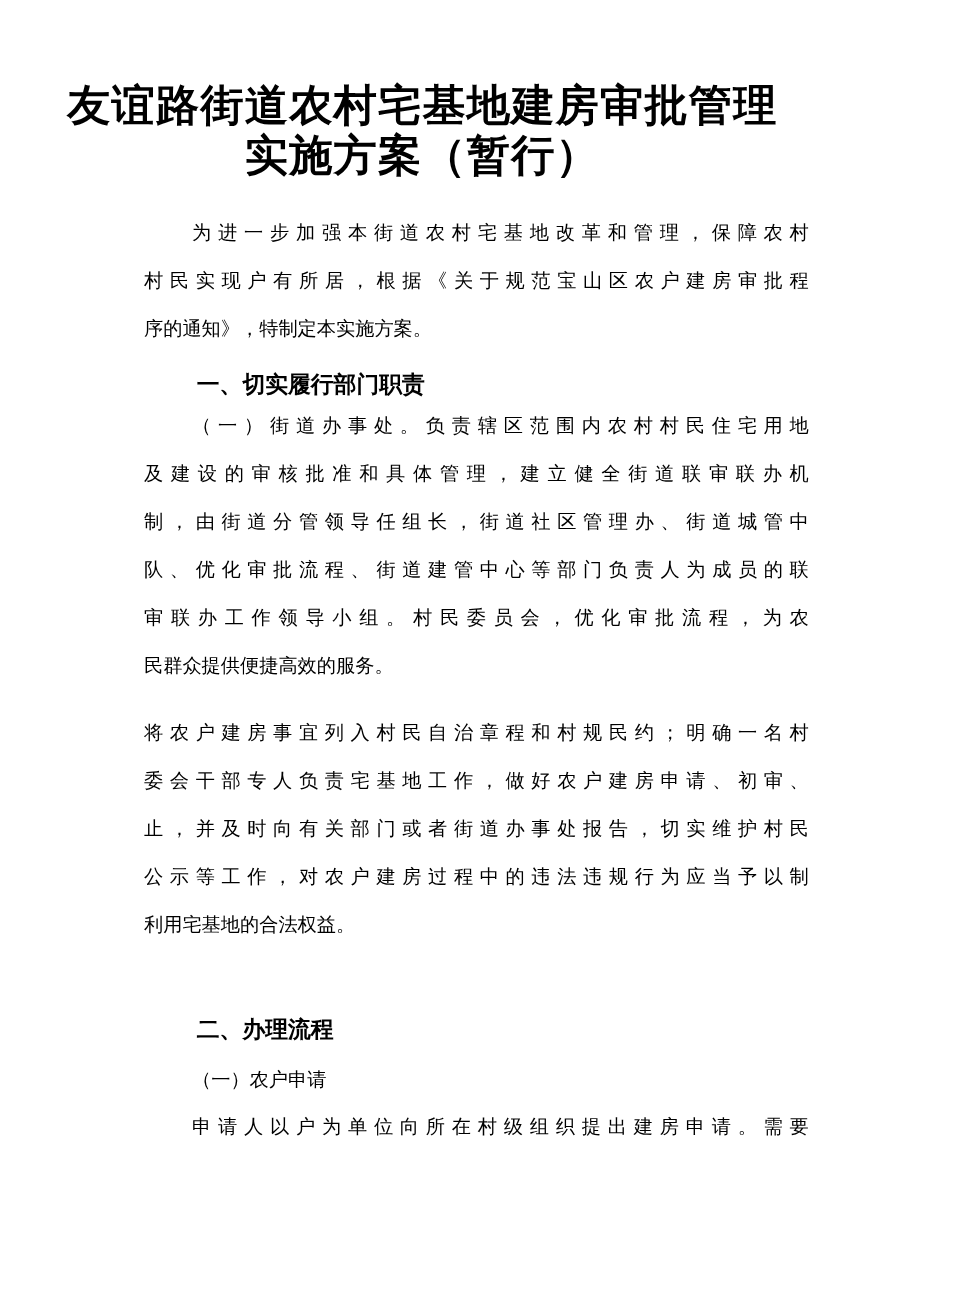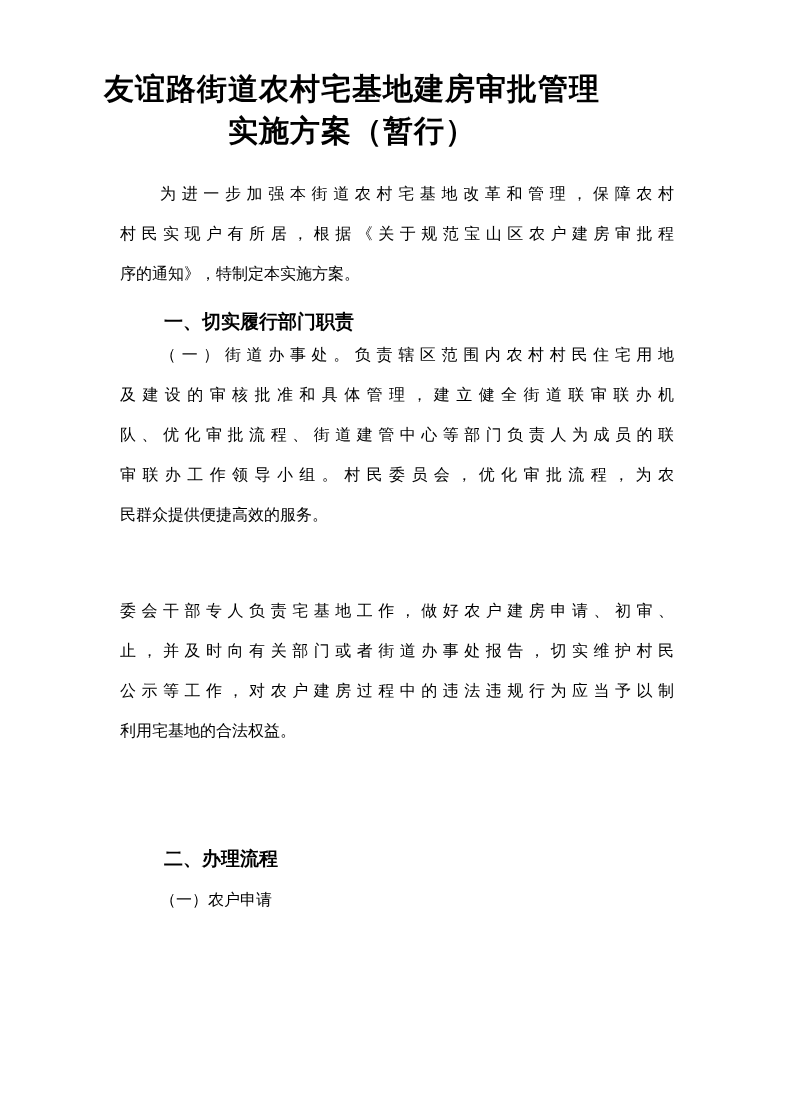--- a/index.html
+++ b/index.html
@@ -23,21 +23,21 @@
       height: 1093px;
       background: #ffffff;
     }
     .title {
       position: absolute;
       left: 0;
       width: 704px;
       text-align: center;
       font-family: "DejaVu Sans", "Liberation Sans", sans-serif;
       font-weight: bold;
-      font-size: 30px;
+      font-size: 36px;
       line-height: 34px;
       letter-spacing: 1px;
     }
     .title.t1 { top: 72px; }
     .title.t2 { top: 114px; }
 
     .body-text {
       position: absolute;
       left: 120px;
       width: 554px;
@@ -88,32 +88,37 @@
     <span class="line indent">为进一步加强本街道农村宅基地改革和管理，保障农村</span>
     <span class="line">村民实现户有所居，根据《关于规范宝山区农户建房审批程</span>
     <span class="line last">序的通知》，特制定本实施方案。</span>
   </div>
 
   <div id="h1" class="heading">一、切实履行部门职责</div>
 
   <div id="p2" class="body-text">
     <span class="line indent-sm">（一）街道办事处。负责辖区范围内农村村民住宅用地</span>
     <span class="line">及建设的审核批准和具体管理，建立健全街道联审联办机</span>
+    <span class="line">制，由街道分管领导任组长，街道社区管理办、街道城管中</span>
     <span class="line">队、优化审批流程、街道建管中心等部门负责人为成员的联</span>
     <span class="line">审联办工作领导小组。村民委员会，优化审批流程，为农</span>
     <span class="line last">民群众提供便捷高效的服务。</span>
   </div>
 
   <div id="p3" class="body-text">
+    <span class="line">将农户建房事宜列入村民自治章程和村规民约；明确一名村</span>
     <span class="line">委会干部专人负责宅基地工作，做好农户建房申请、初审、</span>
     <span class="line">止，并及时向有关部门或者街道办事处报告，切实维护村民</span>
     <span class="line">公示等工作，对农户建房过程中的违法违规行为应当予以制</span>
     <span class="line last">利用宅基地的合法权益。</span>
   </div>
 
   <div id="h2" class="heading">二、办理流程</div>
 
   <div id="p4" class="body-text">
     <span class="line last indent-sm">（一）农户申请</span>
   </div>
 
+  <div id="p5" class="body-text">
+    <span class="line indent">申请人以户为单位向所在村级组织提出建房申请。需要</span>
+  </div>
 
 </div>
 
 </body></html>

